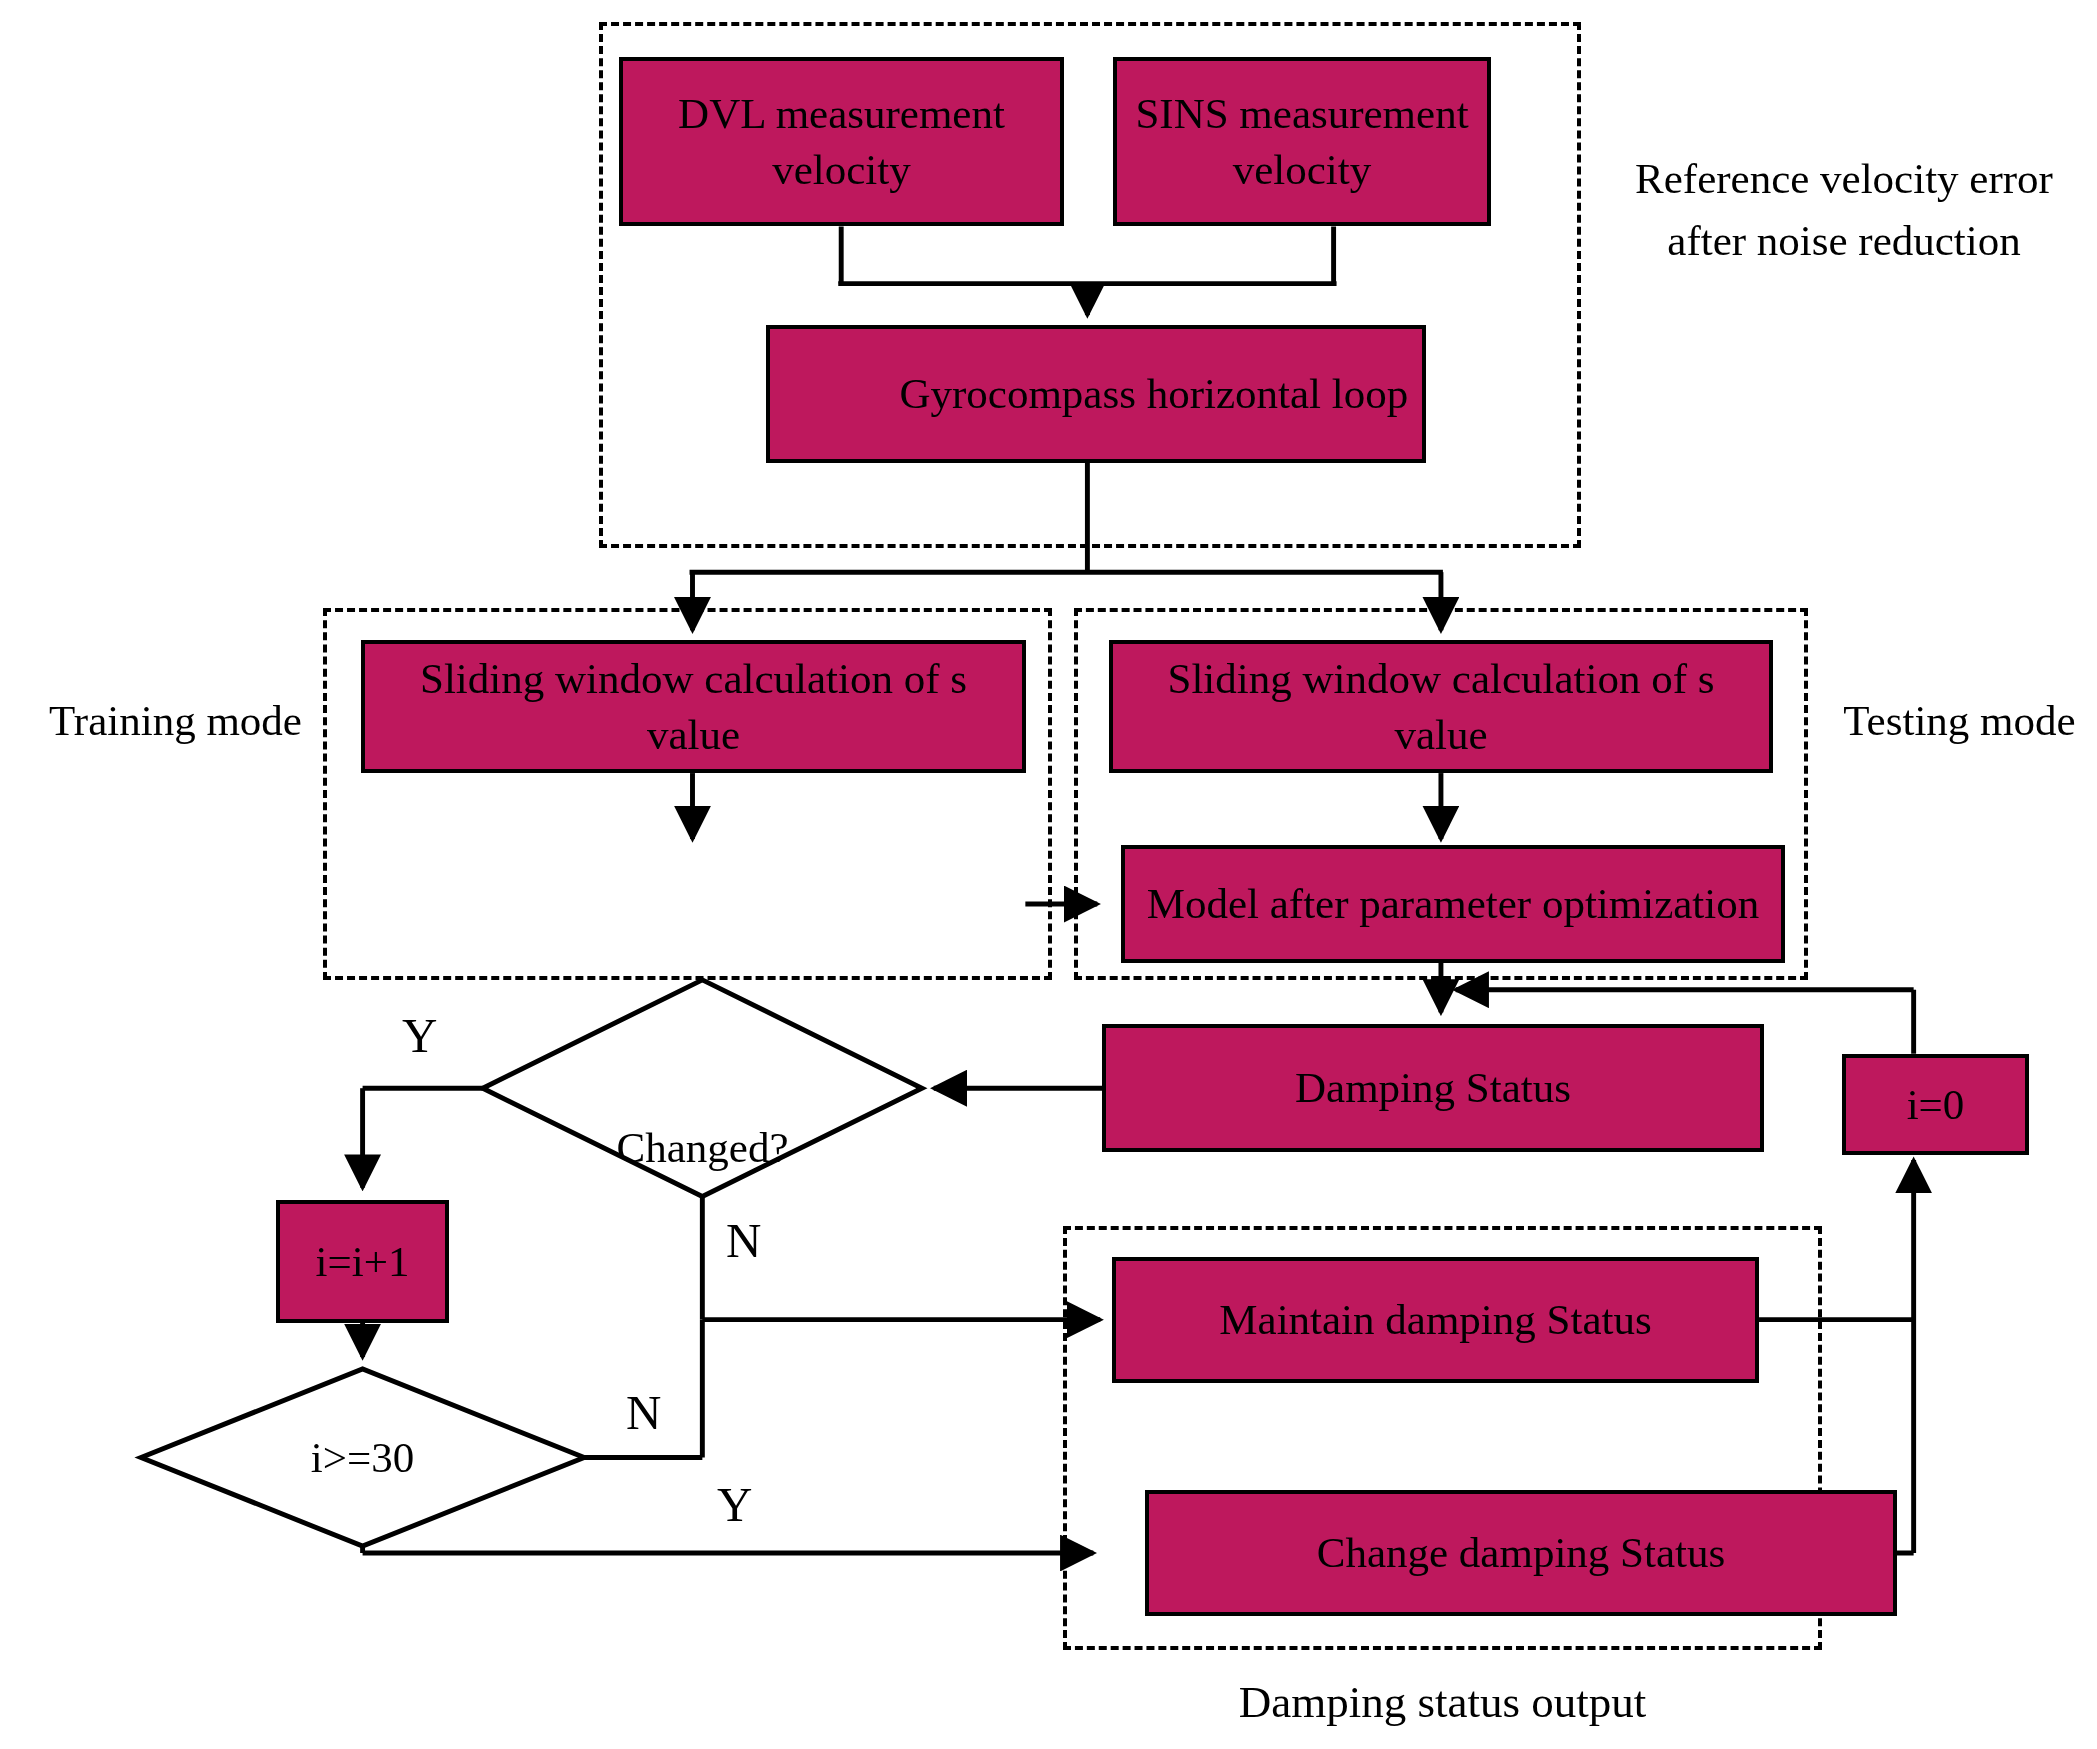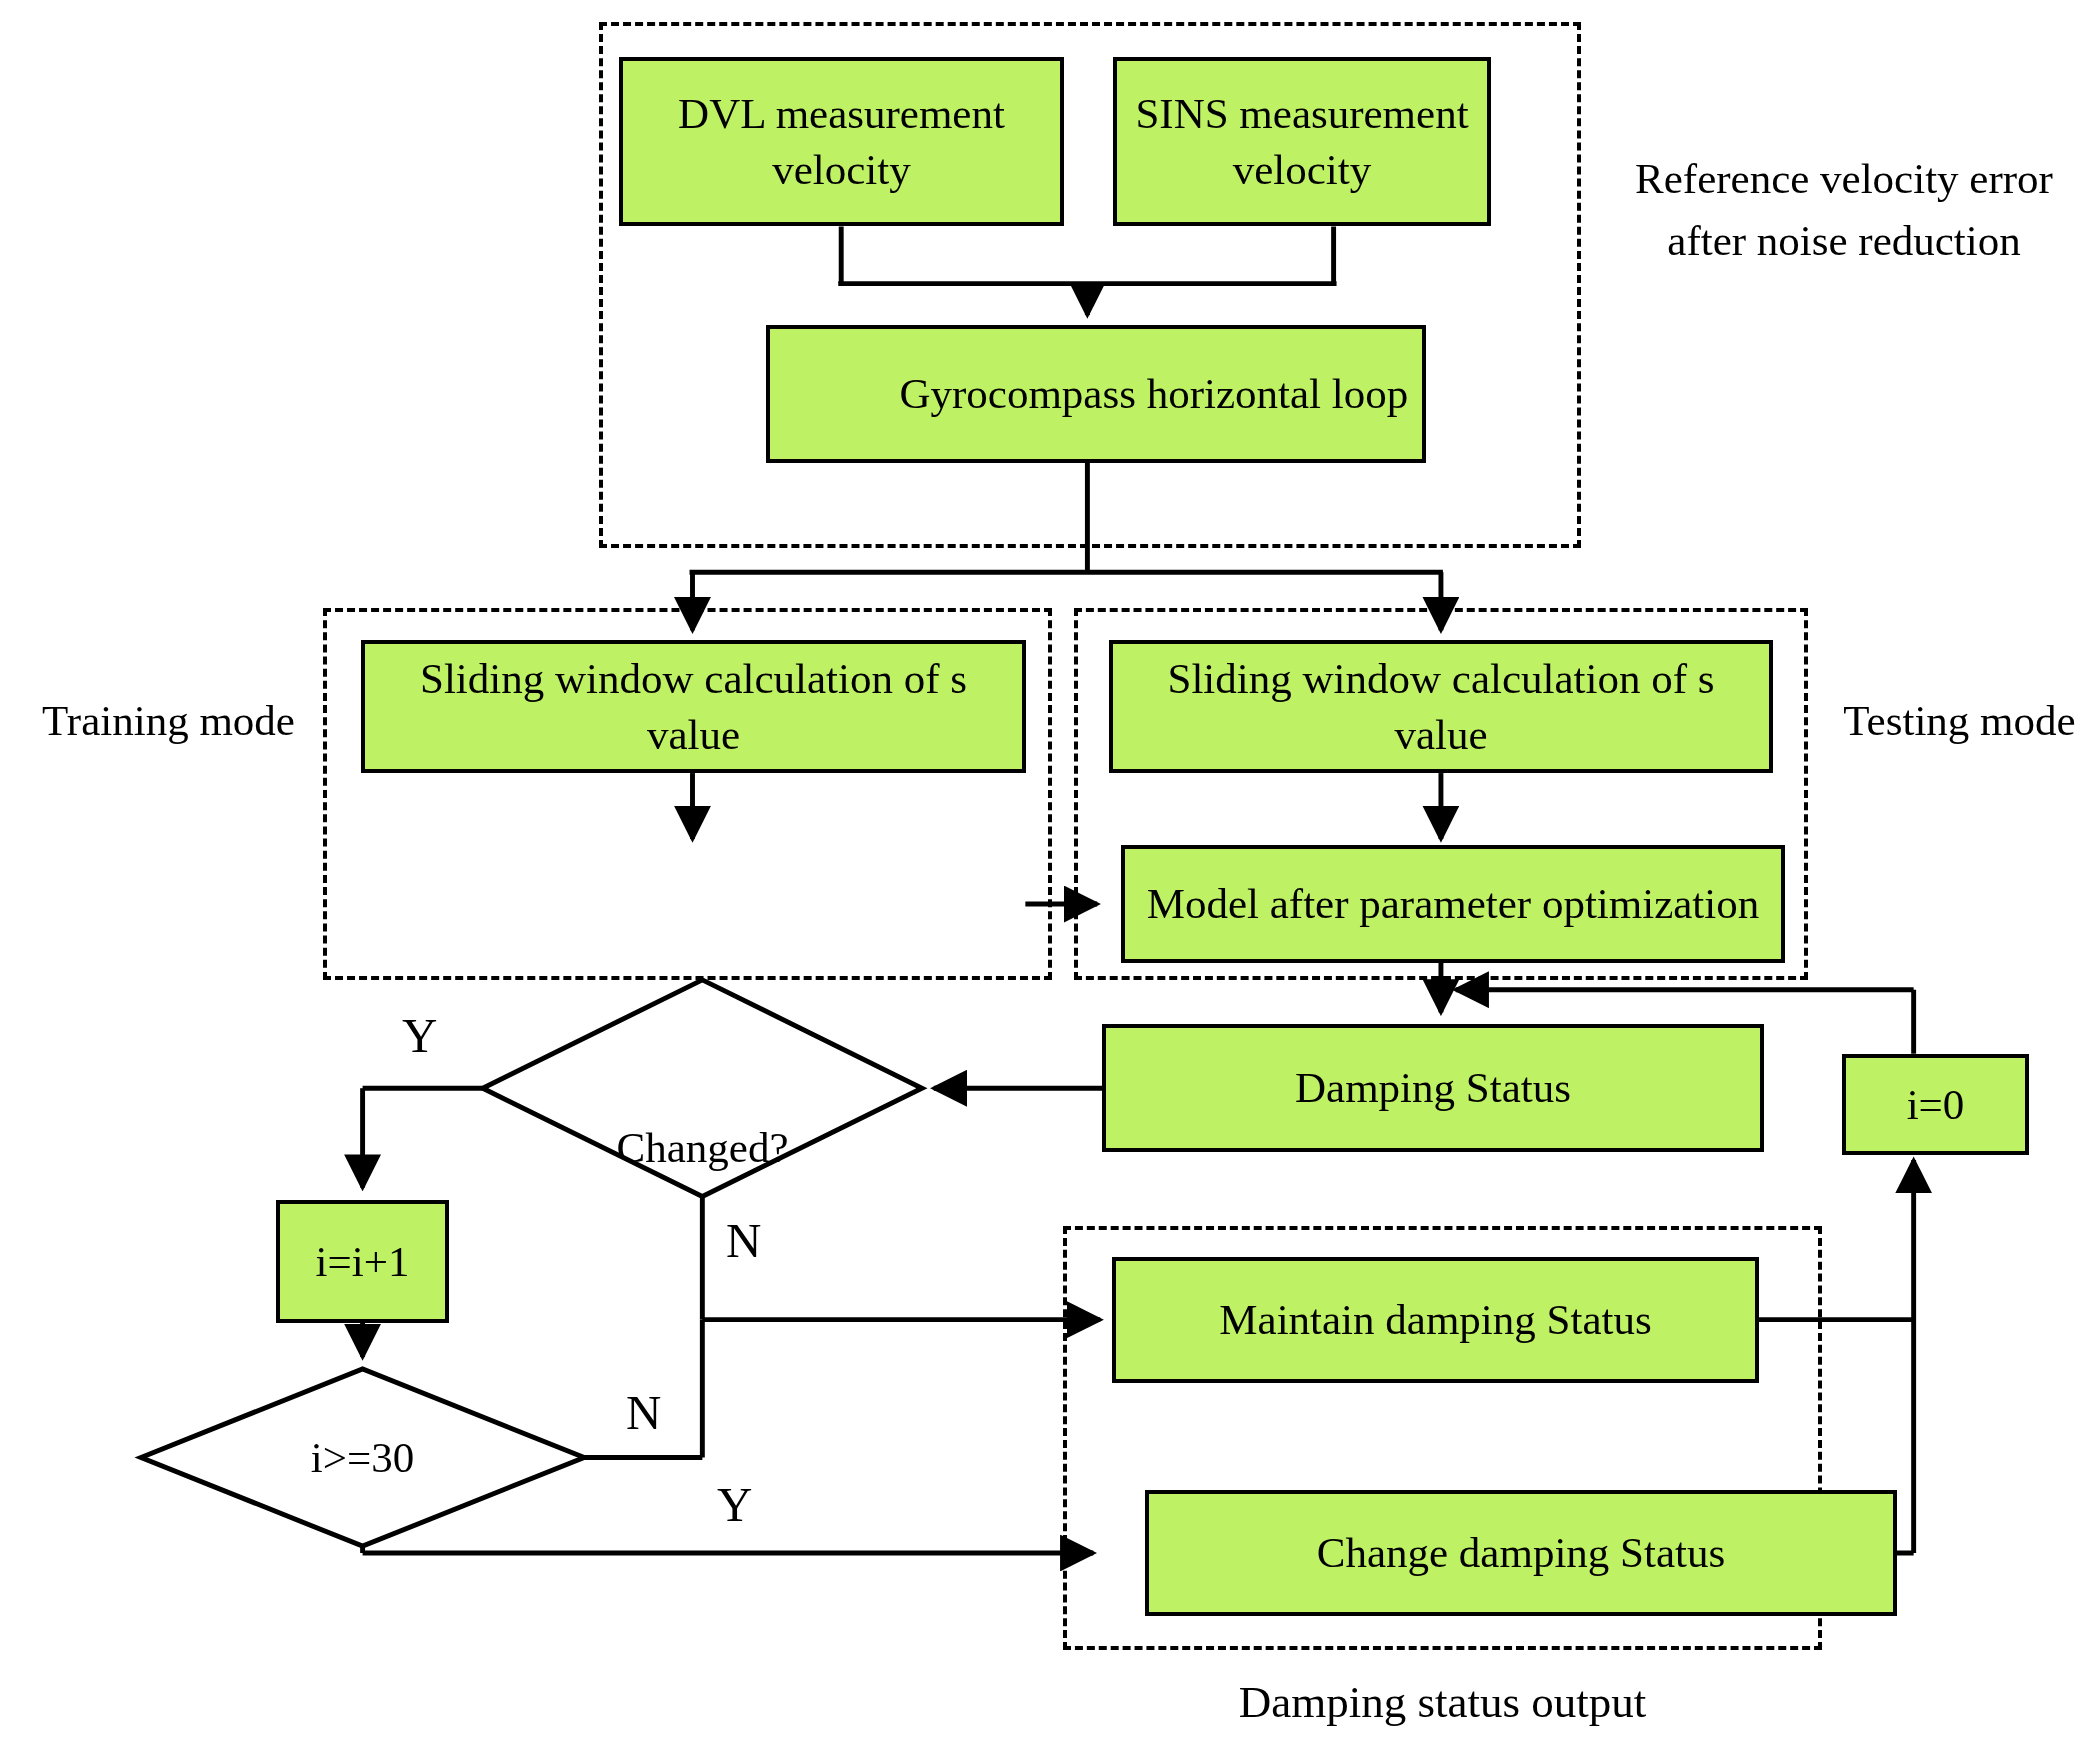--- a/index.html
+++ b/index.html
@@ -3,21 +3,21 @@
 <meta charset="utf-8">
 <style>
   html,body{margin:0;padding:0;background:#ffffff;}
   #canvas{
     position:relative;width:2097px;height:1749px;background:#ffffff;
     font-family:"Liberation Serif","DejaVu Serif",serif;color:#000;
     overflow:hidden;
   }
   #wires{position:absolute;left:0;top:0;width:2097px;height:1749px;z-index:1;}
   .box{
-    position:absolute;z-index:2;background:#bef264;border:4.9px solid #000;
+    position:absolute;z-index:2;background:#be185d;border:4.9px solid #000;
     display:flex;align-items:center;justify-content:center;text-align:center;
     font-size:43px;line-height:1.3;padding:0 13.8px;box-sizing:border-box;
   }
   .dash{
     position:absolute;z-index:0;border:4.9px dashed #000;background:transparent;
     box-sizing:border-box;
   }
   .lbl{
     position:absolute;z-index:2;text-align:center;font-size:43px;line-height:1.45;
   }
@@ -141,21 +141,21 @@
 
   <div class="dlabel" style="left:195px;top:1426px;width:335px;height:63px;">
       <span>i&gt;=30</span>
     </div>
 
   <div class="lbl" style="left:1591px;top:148px;width:506px;">
     <div>Reference velocity error</div>
     <div>after noise reduction</div>
   </div>
 
-  <div class="lbl" style="left:16px;top:690px;width:305px;">Training mode</div>
+  <div class="lbl" style="left:23px;top:690px;width:305px;">Training mode</div>
 
   <div class="lbl" style="left:1822px;top:690px;width:275px;">Testing mode</div>
 
   <div class="lbl" style="left:1063px;top:1670px;width:759px;font-size:45px;">Damping status output</div>
 
   <div class="yn" style="left:402px;top:1007px;">Y</div>
   <div class="yn" style="left:726px;top:1212px;">N</div>
   <div class="yn" style="left:626px;top:1384px;">N</div>
   <div class="yn" style="left:717px;top:1476px;">Y</div>
 

